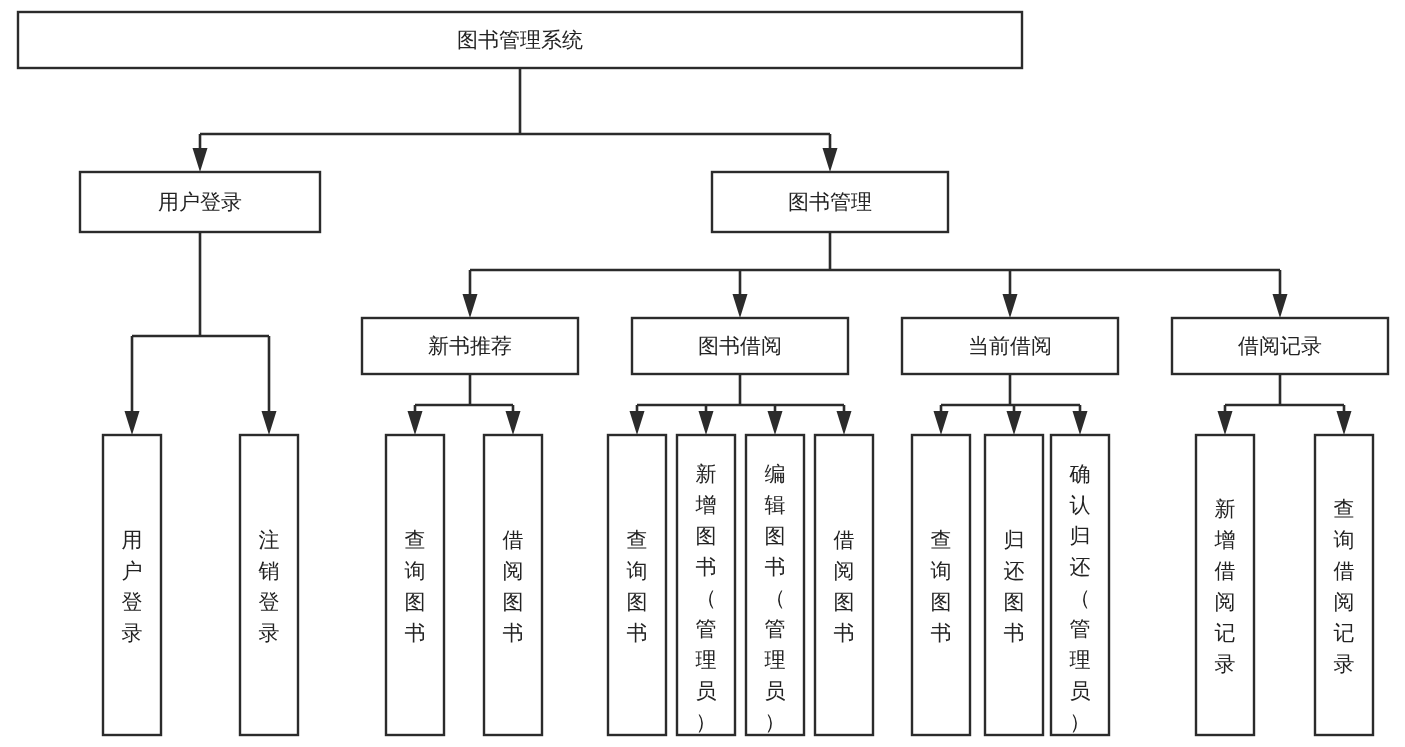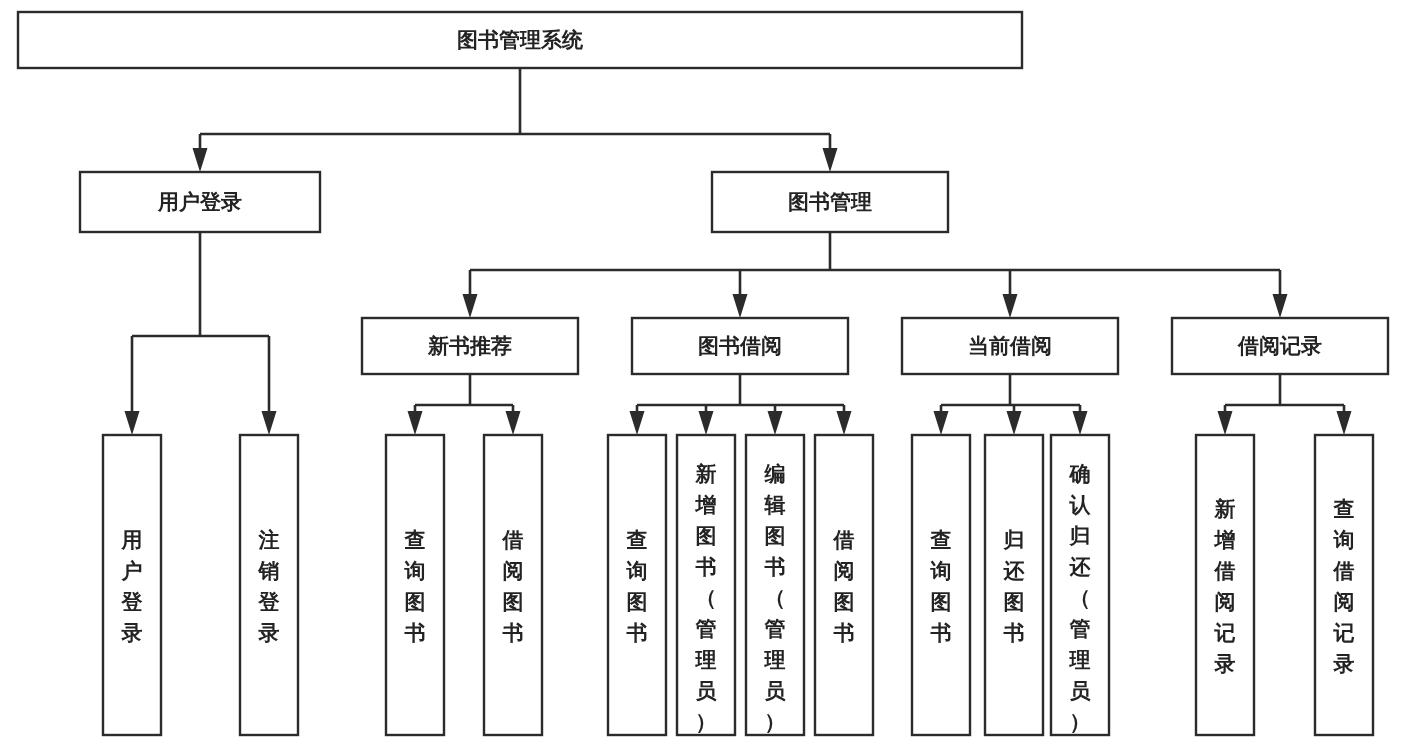--- a/index.html
+++ b/index.html
@@ -11,21 +11,20 @@
     width: 1405px;
     height: 747px;
     font-family: "DejaVu Sans", "Liberation Sans", sans-serif;
     overflow: hidden;
     position: relative;
   }
   #diagram-root {
     position: relative;
     width: 1405px;
     height: 524px;
-    font-weight: bold;
   }
   svg.diagram-canvas {
     position: absolute;
     left: 0;
     top: 0;
     width: 1405px;
     height: 747px;
     display: block;
   }
   .node-box {

